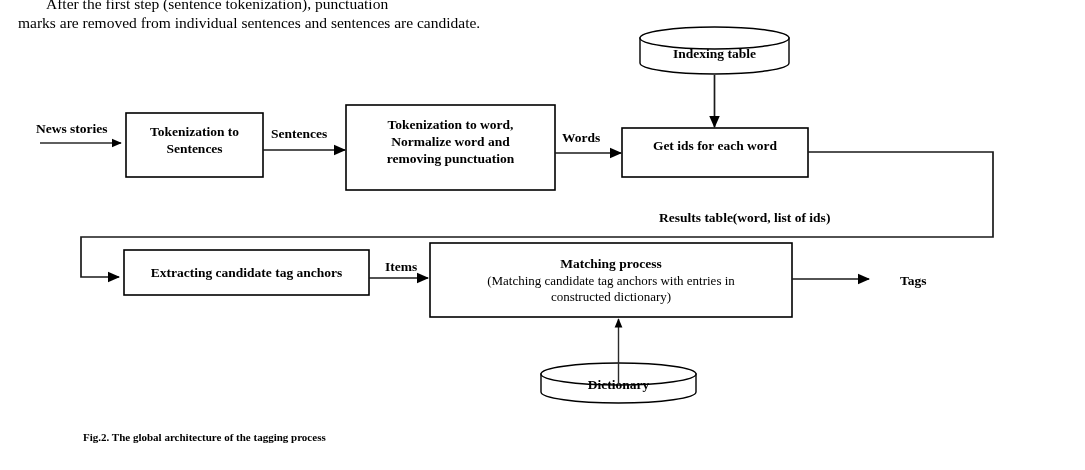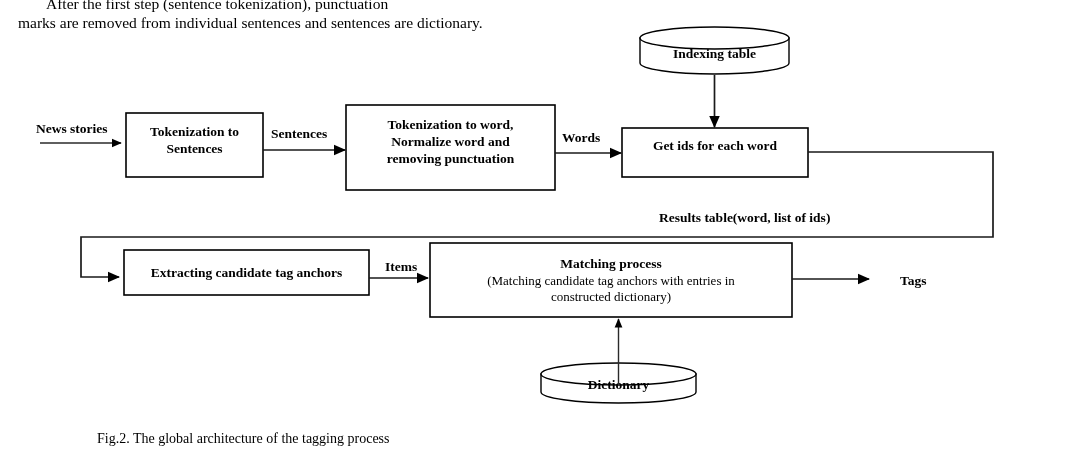--- a/index.html
+++ b/index.html
@@ -84,34 +84,34 @@
   }
   .cyl-text {
     font-family: "Liberation Serif", "DejaVu Serif", serif;
     font-weight: bold;
     font-size: 13.5px;
     text-anchor: middle;
     fill: #000000;
   }
   #figure-caption {
     position: absolute;
-    left: 97px;
+    left: 83px;
     top: 431px;
-    font-size: 14px;
-    font-weight: normal;
+    font-size: 11px;
+    font-weight: bold;
     white-space: nowrap;
   }
 </style>
 </head>
 <body>
 
 <div id="intro-paragraph">
   <span class="indent-line">After the first step (sentence tokenization), punctuation</span>
   <span>marks are removed from individual sentences and sentences</span>
-  <span>are dictionary.</span>
+  <span>are candidate.</span>
 </div>
 
 <div id="diagram-wrap">
   <svg id="flow-diagram" width="1085" height="470" viewBox="0 0 1085 470" xmlns="http://www.w3.org/2000/svg">
 
     <defs>
       <marker id="arrow" viewBox="0 0 10 10" refX="9.2" refY="5" markerWidth="7.2" markerHeight="7.2" orient="auto-start-reverse">
         <path d="M 0 0.6 L 10 5 L 0 9.4 z" class="arrowhead"></path>
       </marker>
       <marker id="arrow-sm" viewBox="0 0 10 10" refX="9.2" refY="5" markerWidth="6.6" markerHeight="6.6" orient="auto-start-reverse">

